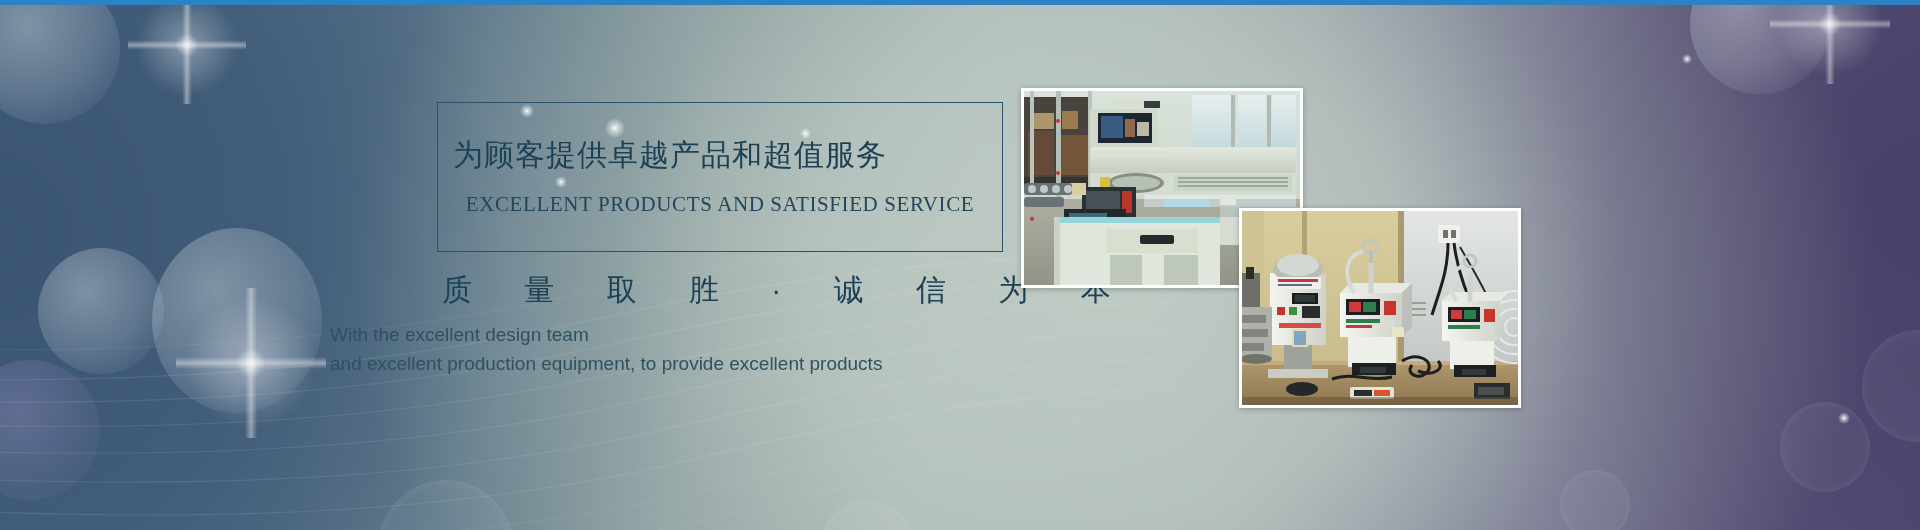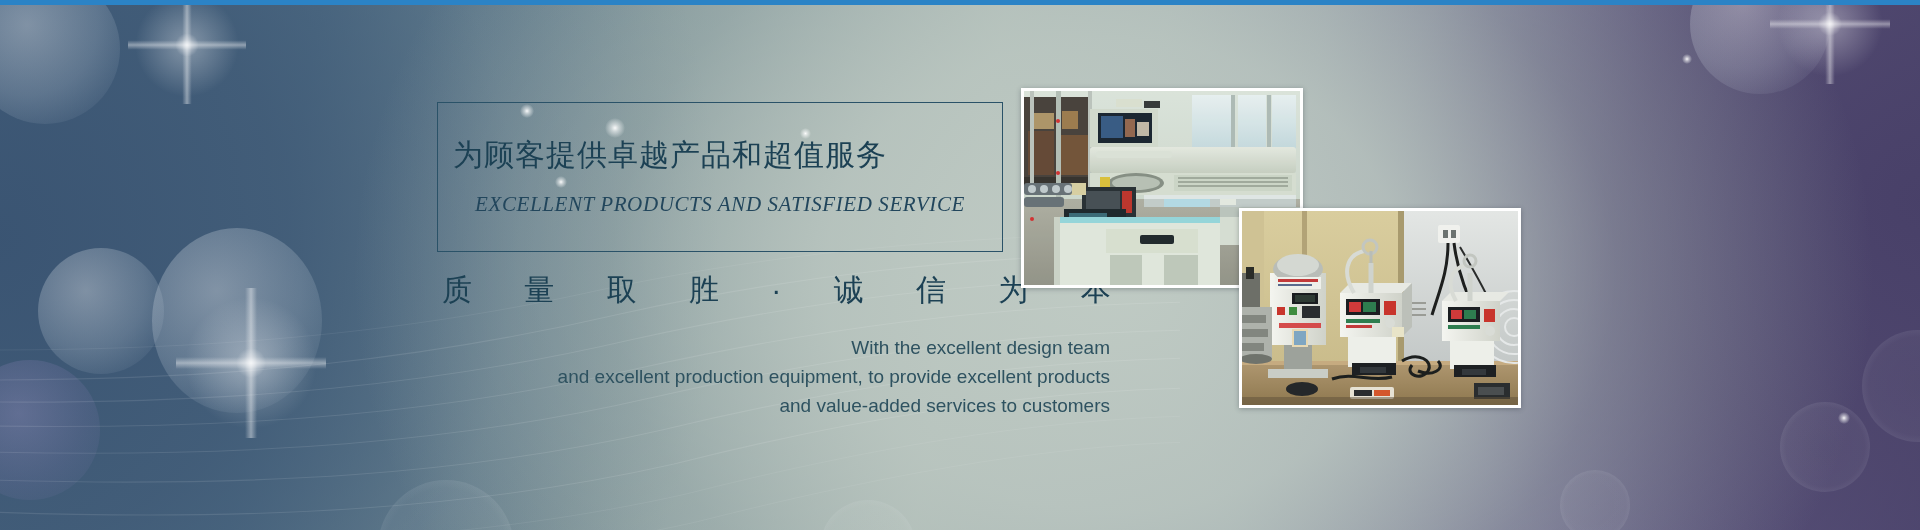--- a/index.html
+++ b/index.html
@@ -82,39 +82,37 @@
   }
 
   #headline-en {
     position:absolute; left:437px; top:190px; width:566px;
     text-align:center;
     font-family:"Liberation Serif", serif;
     font-size:21px; line-height:28px;
     color:#22465c;
     letter-spacing:0.6px;
     white-space:nowrap;
-    font-style:italic;
   }
 
   #motto {
     position:absolute; left:420px; top:272px; width:600px;
     text-align:center;
     font-size:30px; line-height:36px;
     color:#1c4154;
     letter-spacing:22px;
     text-indent:22px;
     white-space:nowrap;
   }
 
   #paragraph {
     position:absolute; left:330px; top:320px; width:780px;
-    text-align:right;
+    text-align:left;
     font-size:19px; line-height:29px;
     color:#2e5260;
-    margin-top:13px;
   }
   #paragraph .pline { display:block; white-space:nowrap; }
 
   
   .photo {
     position:absolute;
     background:#fff;
     padding:3px;
     z-index:30;
     box-shadow:0 1px 5px rgba(20,30,40,0.30);
@@ -186,21 +184,20 @@
 
     <div id="headline-cn">为顾客提供卓越产品和超值服务</div>
 
     <div id="headline-en">EXCELLENT PRODUCTS AND SATISFIED SERVICE</div>
 
     <div id="motto">质 量 取 胜 · 诚 信 为 本</div>
 
     <div id="paragraph">
       <span class="pline">With the excellent design team</span>
       <span class="pline">and excellent production equipment, to provide excellent products</span>
-      <span class="pline">and value-added services to customers</span>
     </div>
 
   </div>
 
   <div class="photo" id="photo-1">
     <div class="frame">
       <svg viewBox="0 0 276 194" preserveAspectRatio="none">
         <defs>
           <linearGradient id="p1wall" x1="0" y1="0" x2="0" y2="1">
             <stop offset="0" stop-color="#e9eee4"></stop>

